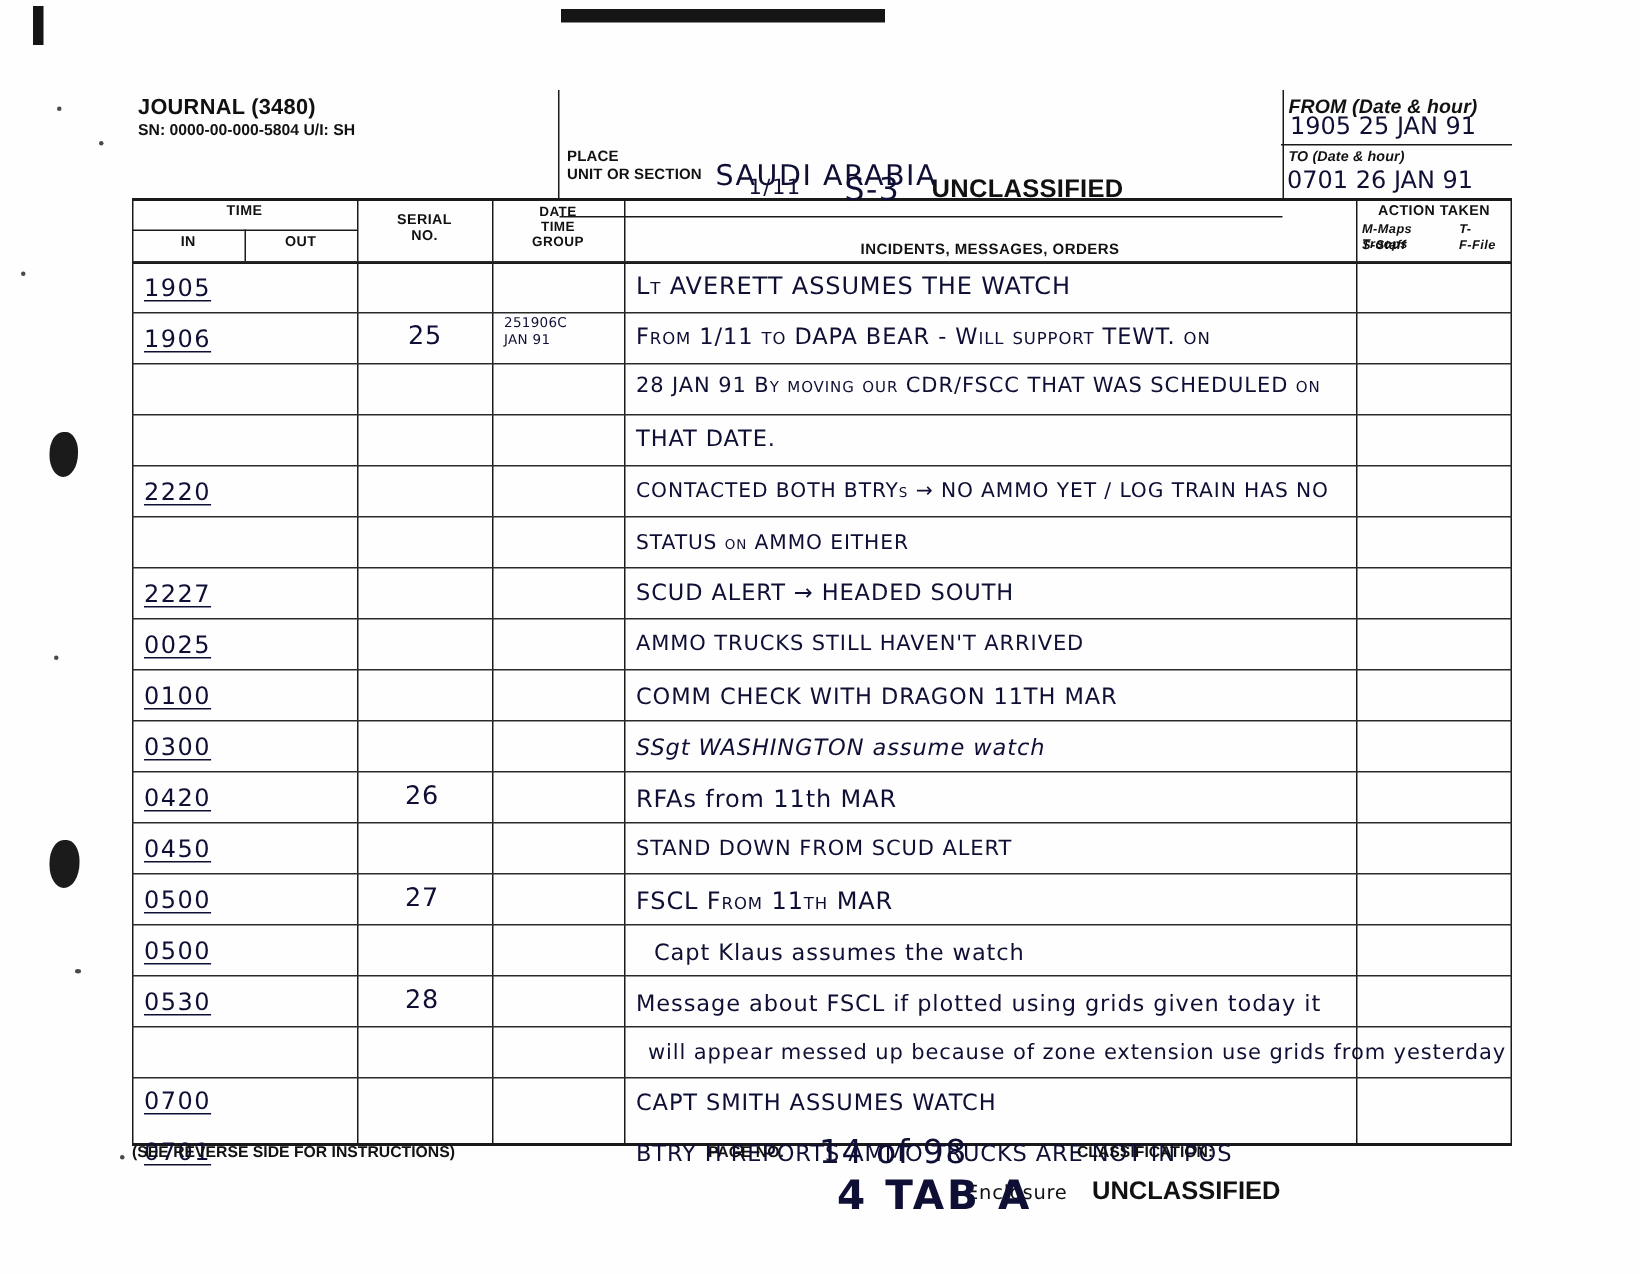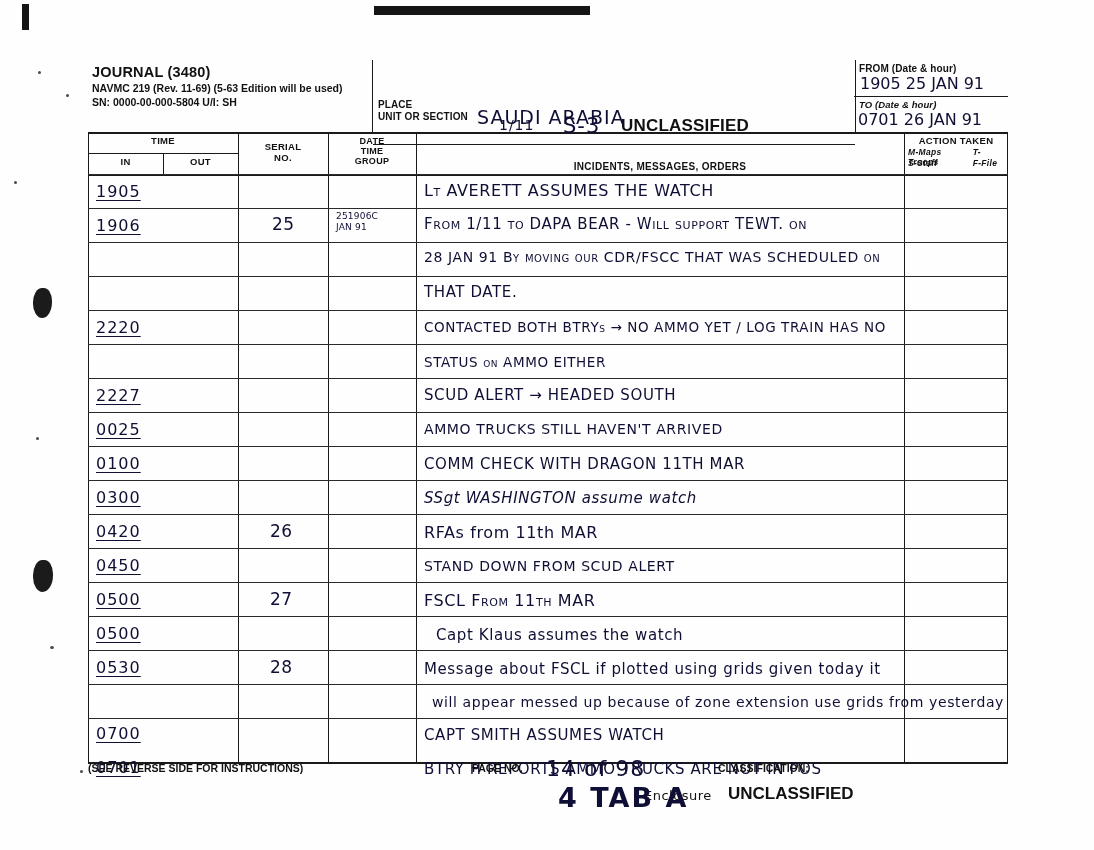--- a/index.html
+++ b/index.html
@@ -297,40 +297,39 @@
   <div class="speck" style="left:80px; top:770px; width:3px; height:3px;"></div>
   <div class="speck" style="left:36px; top:437px; width:3px; height:3px;"></div>
   <div class="speck" style="left:66px; top:94px; width:3px; height:3px;"></div>
 
   <div class="form">
 
     <div class="hdr">
 
       <div class="hdr-left">
         <div class="t-journal">JOURNAL (3480)</div>
-        <div class="t-navmc">NAVMC 219 (Rev. 11-69) (5-63 Edition will be used)</div>
         <div class="t-sn">SN: 0000-00-000-5804 U/I: SH</div>
       </div>
 
       <div class="hdr-mid">
         <div class="row1">
           <span class="cap">UNIT OR SECTION</span>
           <span class="hw hw-head" style="left:126px; top:9px; font-size:14px;">1/11</span>
           <span class="hw hw-head" style="left:190px; top:6px; font-size:21px;">S-3</span>
           <span class="typed-uncl" style="left:248px; top:8px;">UNCLASSIFIED</span>
         </div>
         <div class="row2">
           <span class="cap">PLACE</span>
           <span class="hw hw-head" style="left:104px; top:10px; font-size:19px;">SAUDI ARABIA</span>
         </div>
       </div>
 
       <div class="hdr-right">
         <div class="row1">
-          <span class="cap" style="font-size:10px;">FROM (Date &amp; hour)</span>
+          <span class="cap" style="font-style:italic; font-size:13px;">FROM (Date &amp; hour)</span>
           <span class="hw" style="left:6px; top:14px; font-size:16px;">1905 25 JAN 91</span>
         </div>
         <div class="row2">
           <span class="cap" style="font-style:italic; font-size:9.5px;">TO (Date &amp; hour)</span>
           <span class="hw" style="left:4px; top:14px; font-size:16px;">0701 26 JAN 91</span>
         </div>
       </div>
     </div>
 
     <div class="colhdr">

